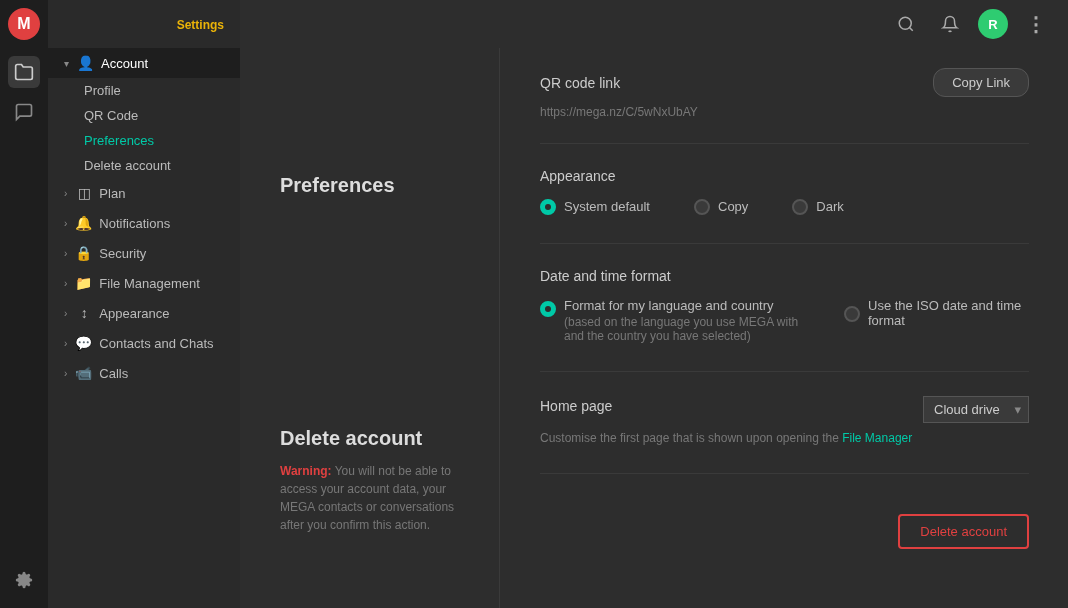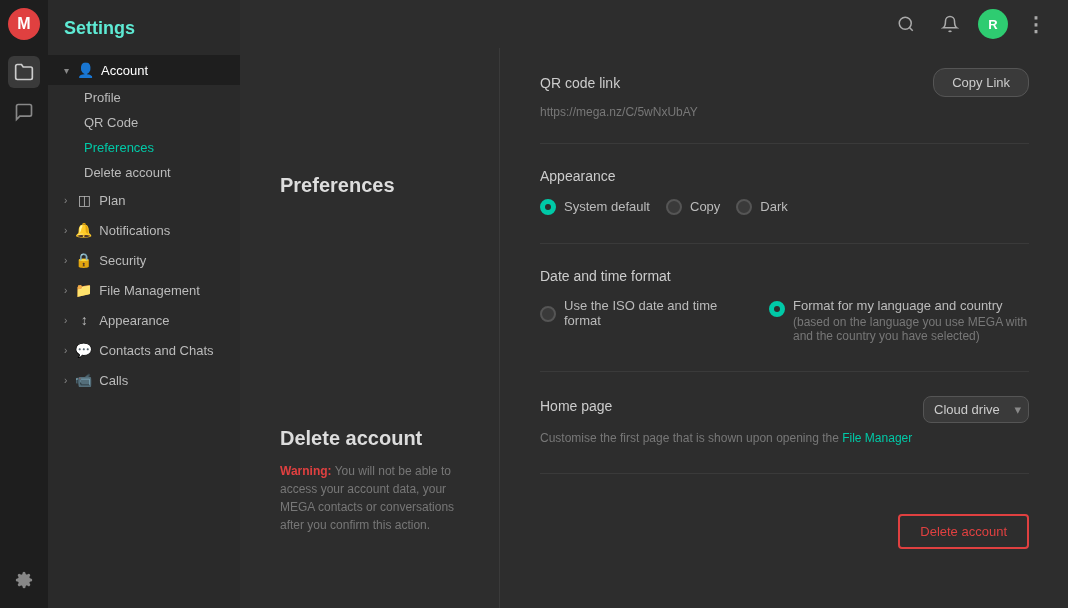--- a/index.html
+++ b/index.html
@@ -49,24 +49,25 @@
 
     
     .sidebar {
       width: 192px;
       background: #2a2a2a;
       flex-shrink: 0;
       padding-top: 8px;
       overflow-y: auto;
     }
     .sidebar-title {
-      color: #5eead4;
-      font-size: 18px;
+      color: #eab308;
+      font-size: 12px;
       font-weight: 600;
       padding: 10px 16px 16px;
+      text-align: right;
     }
     .sidebar-item {
       display: flex;
       align-items: center;
       padding: 7px 16px;
       cursor: pointer;
       color: #bbb;
       font-size: 13px;
       gap: 6px;
     }
@@ -170,21 +171,21 @@
     }
     .pref-group-title {
       font-size: 14px;
       color: #ccc;
       font-weight: 500;
       margin-bottom: 14px;
     }
     .radio-row {
       display: flex;
       align-items: flex-start;
-      gap: 16px;
+      gap: 44px;
     }
     .radio-option {
       display: flex;
       align-items: center;
       gap: 8px;
       cursor: pointer;
       color: #bbb;
       font-size: 13px;
     }
     .radio-option.multiline {
@@ -233,21 +234,21 @@
     }
     .homepage-subtitle a {
       color: #00c9a7;
       text-decoration: none;
     }
     .select-dropdown {
       background: #3a3a3a;
       border: 1px solid #555;
       color: #ccc;
       padding: 5px 28px 5px 10px;
-      border-radius: 8px;
+      border-radius: 0;
       font-size: 13px;
       cursor: pointer;
       appearance: none;
       -webkit-appearance: none;
       position: relative;
     }
     .dropdown-wrapper {
       position: relative;
       display: inline-flex;
       align-items: center;
@@ -452,30 +453,30 @@
             <span>Dark</span>
           </label>
         </div>
       </div>
 
       <div class="divider"></div>
 
       <div class="pref-group">
         <div class="pref-group-title">Date and time format</div>
         <div class="radio-row">
-          <label class="radio-option" style="max-width:220px;">
-            <div class="radio-dot unselected" style="margin-top:2px;"></div>
-            <span class="radio-label">Use the ISO date and time format</span>
-          </label>
           <label class="radio-option multiline" style="max-width:260px;">
             <div class="radio-dot selected" style="margin-top:3px;"></div>
             <div class="radio-text-block">
               <span class="radio-label">Format for my language and country</span>
               <span class="radio-sublabel">(based on the language you use MEGA with and the country you have selected)</span>
             </div>
+          </label>
+          <label class="radio-option" style="max-width:220px;">
+            <div class="radio-dot unselected" style="margin-top:2px;"></div>
+            <span class="radio-label">Use the ISO date and time format</span>
           </label>
         </div>
       </div>
 
       <div class="divider"></div>
 
       <div class="pref-group">
         <div class="homepage-row">
           <span class="pref-group-title" style="margin-bottom:7px;">Home page</span>
           <div class="dropdown-wrapper">

